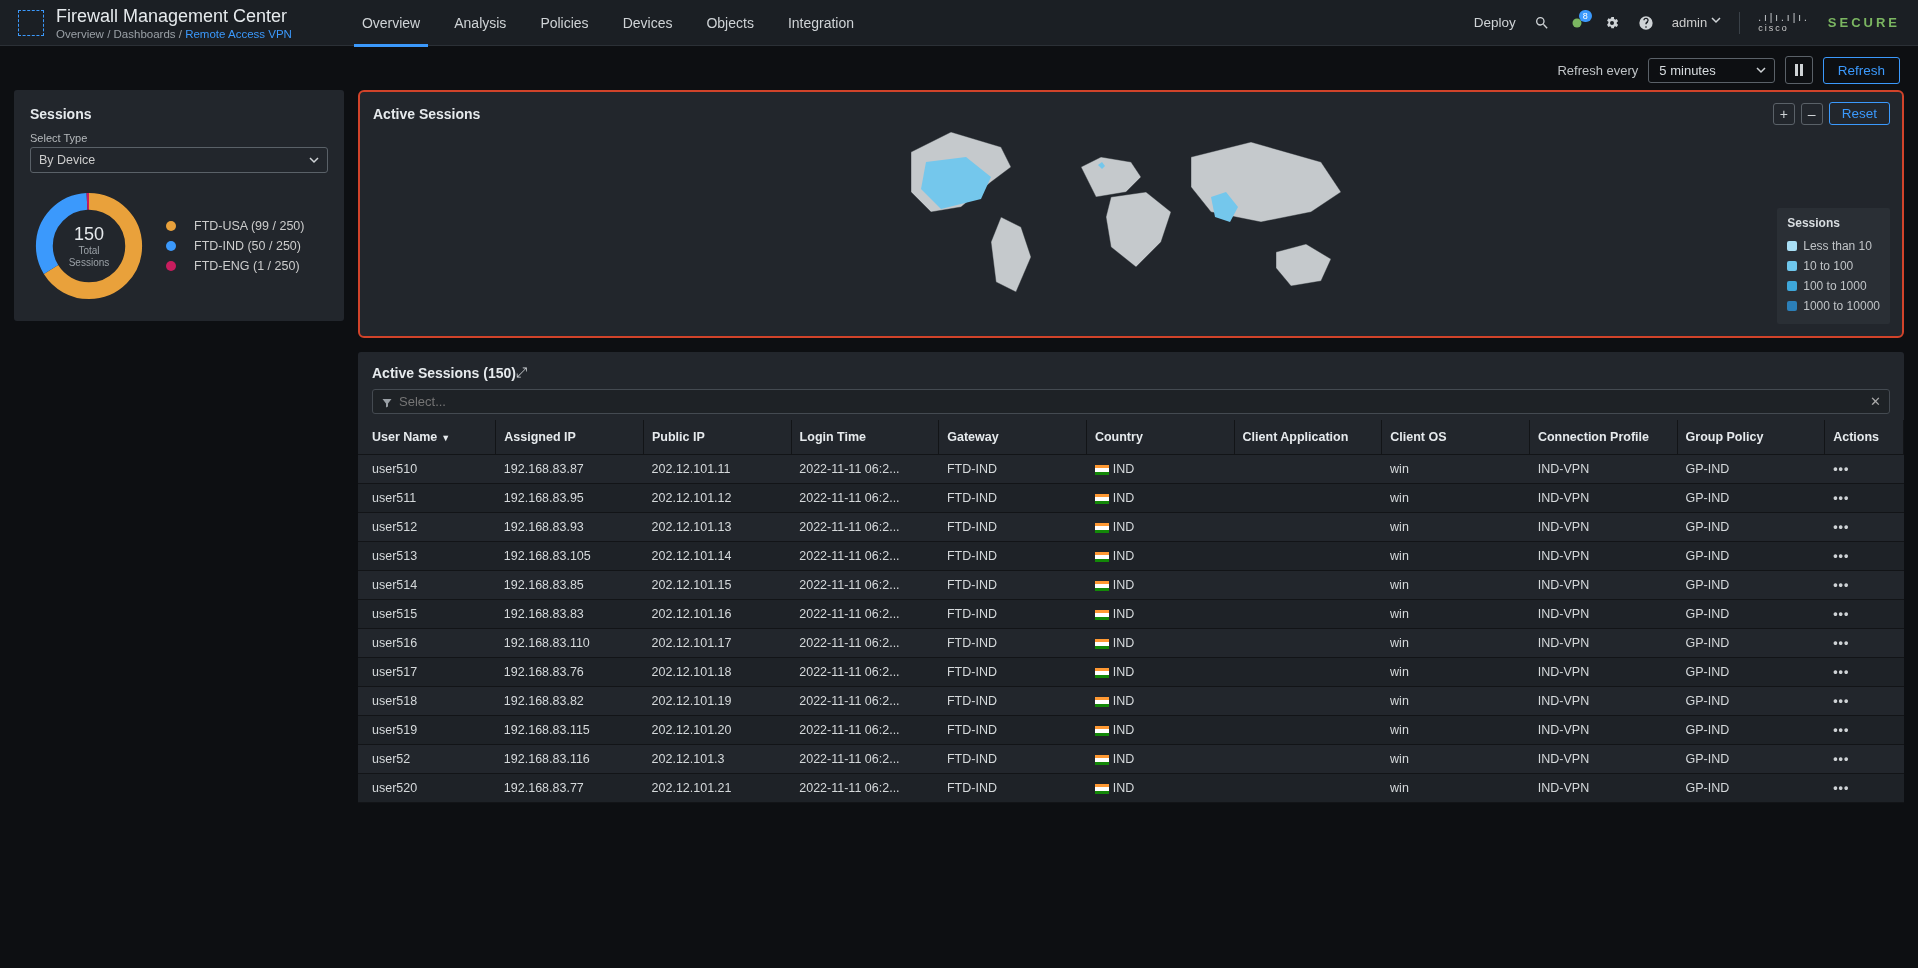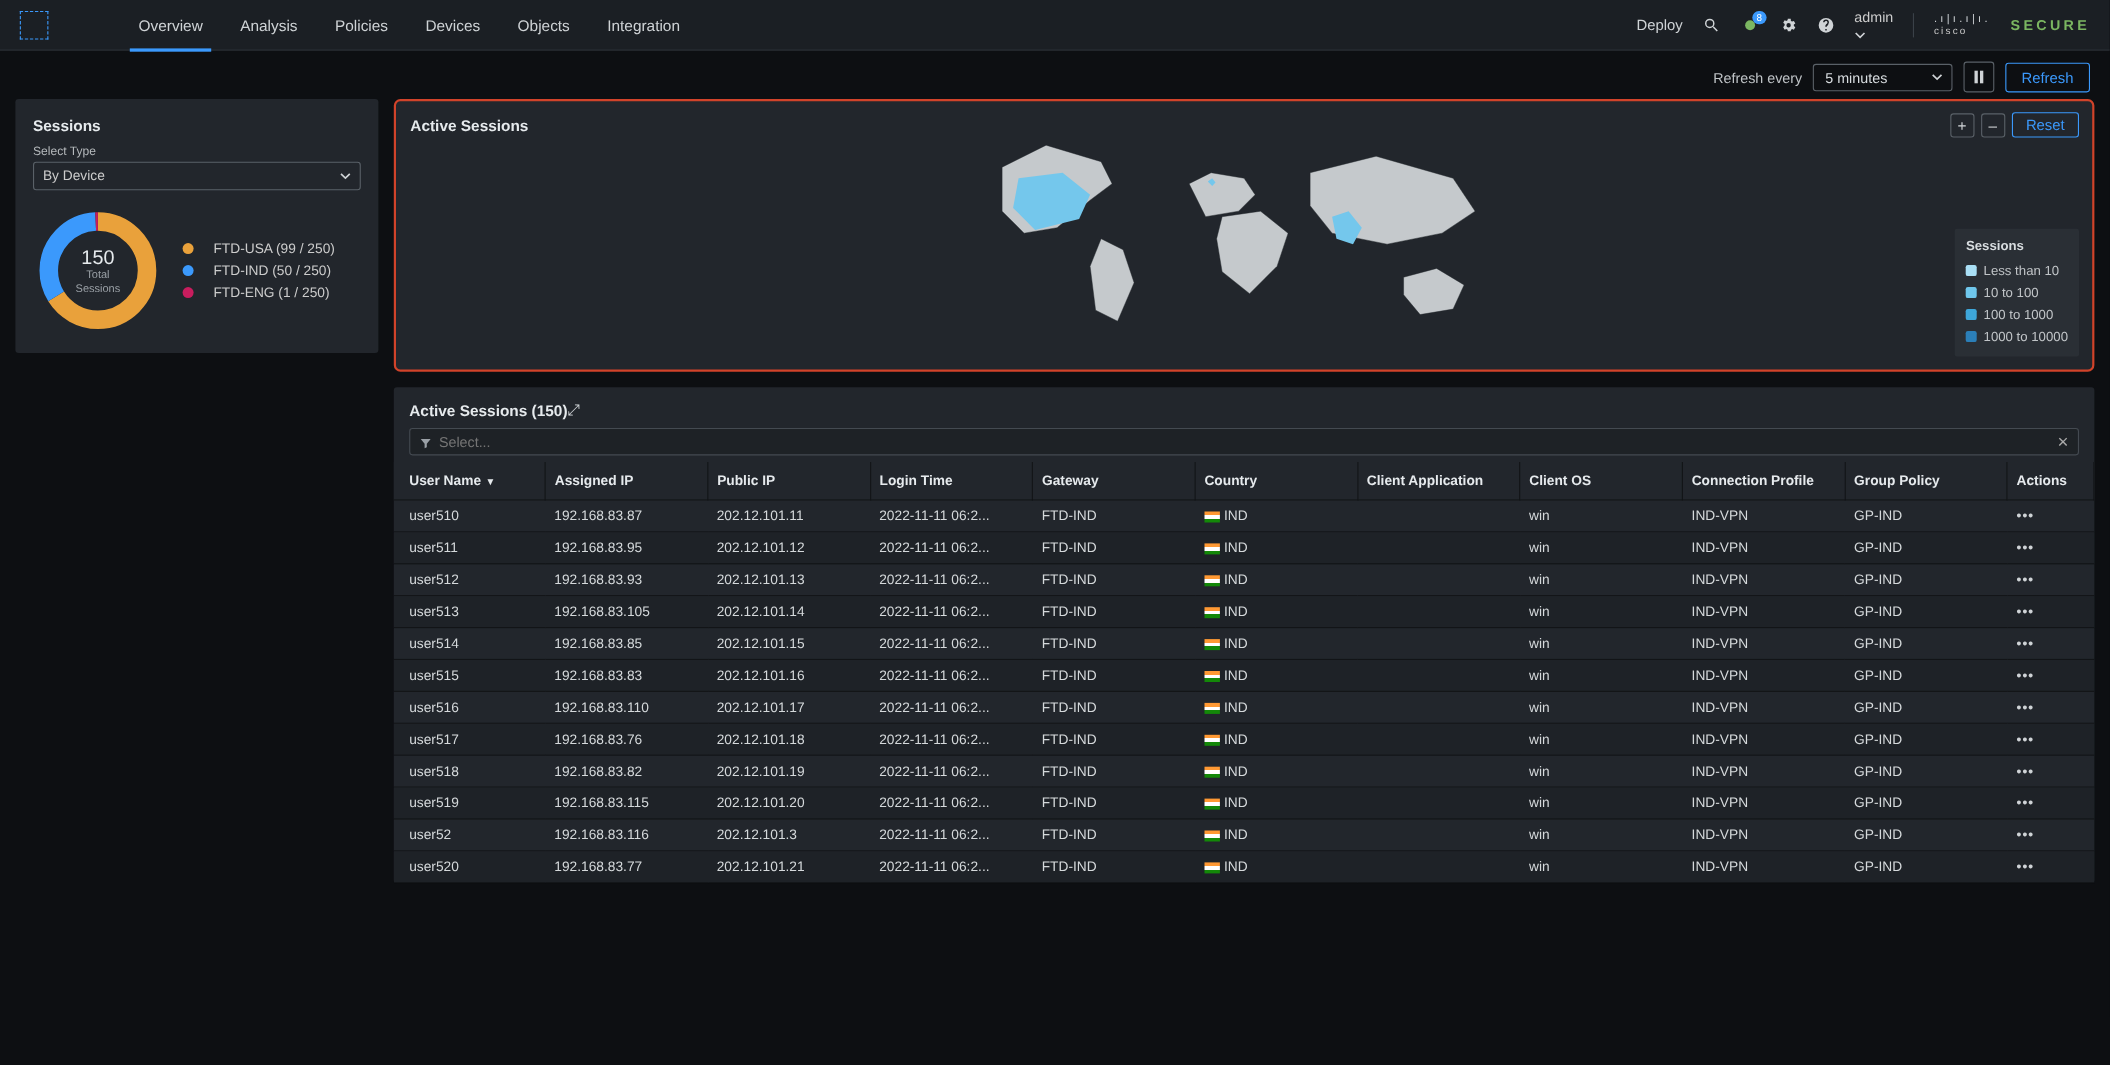--- a/index.html
+++ b/index.html
@@ -12,21 +12,21 @@
   .crumbs .active { color: #3b99fc; }
   .nav { display: flex; gap: 34px; margin-left: 70px; }
   .nav span { color: #cfd3d6; font-size: 14px; position:relative; padding: 12px 0; cursor:pointer; }
   .nav span.active::after { content:""; position:absolute; bottom:-4px; left:-8px; right:-8px; height:3px; background:#3b99fc; }
   .header-right { margin-left:auto; display:flex; align-items:center; gap:18px; }
   .header-right .deploy { font-size:13.5px; color:#cfd3d6; cursor:pointer; }
   .hicon { width:16px; height:16px; fill:#cfd3d6; cursor:pointer; }
   .alert-dot { position:relative; display:inline-block; width:18px; height:18px; }
   .alert-dot svg { fill:#cfd3d6; width:18px; height:18px; }
   .badge { position:absolute; top:-4px; right:-6px; background:#3b99fc; color:#fff; font-size:9px; border-radius:7px; padding:1px 4px; }
-  .admin { display:flex; align-items:flex-start; gap:4px; cursor:pointer;flex-direction:column; }
+  .admin { display:flex; align-items:flex-start; gap:4px; cursor:pointer; }
   .cisco { font-size:10px; letter-spacing:3px; color:#cfd3d6; }
   .secure { font-size:13px; font-weight:600; letter-spacing:3px; color:#7bb661; }
   .vbar { width:1px; height:22px; background:#3a4148; }
   .toolbar { display:flex; align-items:center; padding:10px 18px 6px 18px; }
   .toolbar .right { margin-left:auto; display:flex; align-items:center; gap:10px; }
   .refresh-label { font-size:13px; color:#bfc3c6; }
   .select { display:flex; align-items:center; justify-content:space-between; gap:40px; border:1px solid #5a6168; border-radius:3px; background:transparent; color:#d8dde0; font-size:13px; padding:4px 8px 4px 10px; cursor:pointer; }
   .pause { width:28px; height:28px; border:1px solid #5a6168; border-radius:3px; display:flex; align-items:center; justify-content:center; cursor:pointer; }
   .btn-primary { border:1px solid #3b99fc; color:#3b99fc; background:transparent; border-radius:3px; padding:5px 14px; font-size:13.5px; cursor:pointer; }
   .main { display:flex; gap:14px; padding:0 14px; }
@@ -76,20 +76,28 @@
   .flag { display:inline-block; width:14px; height:10px; margin-right:4px; vertical-align:middle; background: linear-gradient(to bottom, #ff9933 33%, #fff 33% 66%, #138808 66%); }
   .col-user { width:7%; } .col-assip{width:7.5%;} .col-pubip{width:7.5%;} .col-login{width:7.5%;} .col-gw{width:7.5%;} .col-cty{width:7.5%;} .col-app{width:7.5%;} .col-os{width:7.5%;} .col-conn{width:7.5%;} .col-gp{width:7.5%;} .col-act{width:4%;}
   .sort-ind { font-size:9px; margin-left:4px; }
   .dots { cursor:pointer; color:#cfd3d6; letter-spacing:1px; font-weight:bold; }
 </style>
 </head>
 <body>
 
 <div class="header">
   <span class="logo-box"></span>
+  <div>
+    <div class="app-title">Firewall Management Center</div>
+    <div class="crumbs">
+      <a>Overview</a> / 
+      <a>Dashboards</a> / 
+      <span class="active">Remote Access VPN</span>
+    </div>
+  </div>
   <div class="nav">
     <span class="active">Overview</span>
     <span>Analysis</span>
     <span>Policies</span>
     <span>Devices</span>
     <span>Objects</span>
     <span>Integration</span>
   </div>
   <div class="header-right">
     <span class="deploy">Deploy</span>

